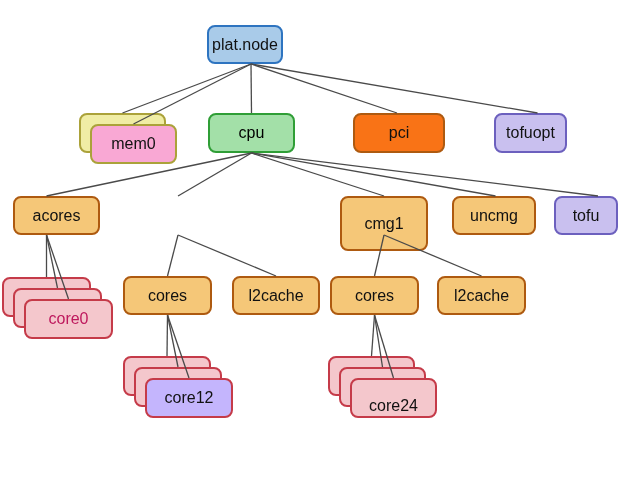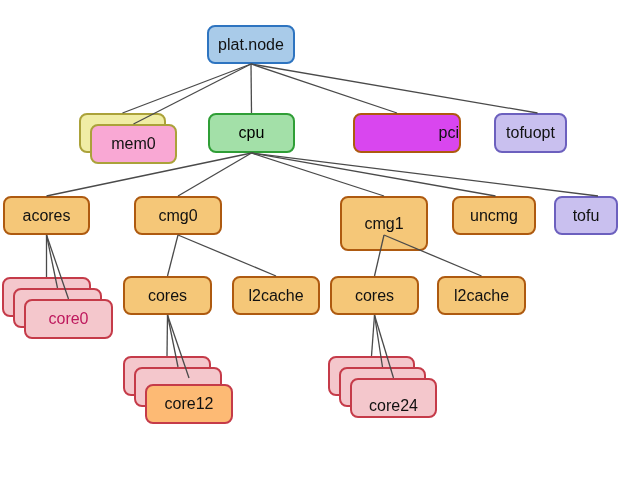--- a/index.html
+++ b/index.html
@@ -40,41 +40,38 @@
     color: #111111;
     line-height: 1;
     white-space: nowrap;
   }
 </style>
 </head>
 <body>
 
 <div class="canvas">
   <div class="nodes-layer" id="nodes-layer">
-      <div class="node" style="background: rgb(169, 203, 233); border-color: rgb(46, 116, 192); left: 207px; top: 25px; width: 88px; height: 39px; justify-content: center;">
+      <div class="node" style="background: rgb(169, 203, 233); border-color: rgb(46, 116, 192); left: 207px; top: 25px; width: 76px; height: 39px; justify-content: center;">
         <span style="color: rgb(17, 17, 17);">plat.node</span>
       </div>
       <div class="node" style="background: rgb(240, 237, 165); border-color: rgb(171, 162, 58); left: 79px; top: 113px; width: 87px; height: 40px;"></div>
       <div class="node" style="background: #f9a8d4; border-color: rgb(171, 162, 58); left: 90px; top: 124px; width: 87px; height: 40px;">
         <span style="color: rgb(17, 17, 17);">mem0</span>
       </div>
       <div class="node" style="background: rgb(163, 224, 168); border-color: rgb(47, 158, 54); left: 208px; top: 113px; width: 87px; height: 40px;">
         <span style="color: #000000;">cpu</span>
       </div>
-      <div class="node" style="background: #d946ef; border-color: rgb(174, 90, 16); left: 353px; top: 113px; width: 108px; height: 40px; justify-content: flex-end;">
+      <div class="node" style="background: #f97316; border-color: rgb(174, 90, 16); left: 353px; top: 113px; width: 92px; height: 40px;">
         <span style="color: rgb(17, 17, 17);">pci</span>
       </div>
       <div class="node" style="background: rgb(201, 192, 239); border-color: rgb(108, 96, 190); left: 494px; top: 113px; width: 73px; height: 40px;">
         <span style="color: rgb(17, 17, 17);">tofuopt</span>
       </div>
-      <div class="node" style="background: rgb(245, 199, 120); border-color: rgb(174, 90, 16); left: 3px; top: 196px; width: 87px; height: 39px;">
+      <div class="node" style="background: rgb(245, 199, 120); border-color: rgb(174, 90, 16); left: 13px; top: 196px; width: 87px; height: 39px;">
         <span style="color: rgb(17, 17, 17);">acores</span>
-      </div>
-      <div class="node" style="background: rgb(245, 199, 120); border-color: rgb(174, 90, 16); left: 134px; top: 196px; width: 88px; height: 39px;">
-        <span style="color: rgb(17, 17, 17);">cmg0</span>
       </div>
       <div class="node" style="background: rgb(245, 199, 120); border-color: rgb(174, 90, 16); left: 340px; top: 196px; width: 88px; height: 55px;">
         <span style="color: rgb(17, 17, 17);">cmg1</span>
       </div>
       <div class="node" style="background: rgb(245, 199, 120); border-color: rgb(174, 90, 16); left: 452px; top: 196px; width: 84px; height: 39px;">
         <span style="color: rgb(17, 17, 17);">uncmg</span>
       </div>
       <div class="node" style="background: rgb(201, 192, 239); border-color: rgb(108, 96, 190); left: 554px; top: 196px; width: 64px; height: 39px;">
         <span style="color: rgb(17, 17, 17);">tofu</span>
       </div>
@@ -90,21 +87,21 @@
         <span style="color: rgb(17, 17, 17);">l2cache</span>
       </div>
       <div class="node" style="background: rgb(245, 199, 120); border-color: rgb(174, 90, 16); left: 330px; top: 276px; width: 89px; height: 39px;">
         <span style="color: rgb(17, 17, 17);">cores</span>
       </div>
       <div class="node" style="background: rgb(245, 199, 120); border-color: rgb(174, 90, 16); left: 437px; top: 276px; width: 89px; height: 39px;">
         <span style="color: rgb(17, 17, 17);">l2cache</span>
       </div>
       <div class="node" style="background: rgb(244, 199, 204); border-color: rgb(197, 59, 73); left: 123px; top: 356px; width: 88px; height: 40px;"></div>
       <div class="node" style="background: rgb(244, 199, 204); border-color: rgb(197, 59, 73); left: 134px; top: 367px; width: 88px; height: 40px;"></div>
-      <div class="node" style="background: #fdba74; border-color: rgb(197, 59, 73); left: 145px; top: 378px; width: 88px; height: 40px; margin-top: 6px;">
+      <div class="node" style="background: #c4b5fd; border-color: rgb(197, 59, 73); left: 145px; top: 378px; width: 88px; height: 40px;">
         <span style="color: rgb(17, 17, 17);">core12</span>
       </div>
       <div class="node" style="background: rgb(244, 199, 204); border-color: rgb(197, 59, 73); left: 328px; top: 356px; width: 87px; height: 40px;"></div>
       <div class="node" style="background: rgb(244, 199, 204); border-color: rgb(197, 59, 73); left: 339px; top: 367px; width: 87px; height: 40px;"></div>
       <div class="node" style="background: rgb(244, 199, 204); border-color: rgb(197, 59, 73); left: 350px; top: 378px; width: 87px; height: 40px;">
         <span style="color: rgb(17, 17, 17); margin-top: 16px;">core24</span>
       </div>
     </div>
   <svg class="edges-svg" id="edges-svg" width="642" height="482">
       <line x1="251" y1="64" x2="122.5" y2="113" stroke="#4A4A4A" stroke-width="1.3"></line>

